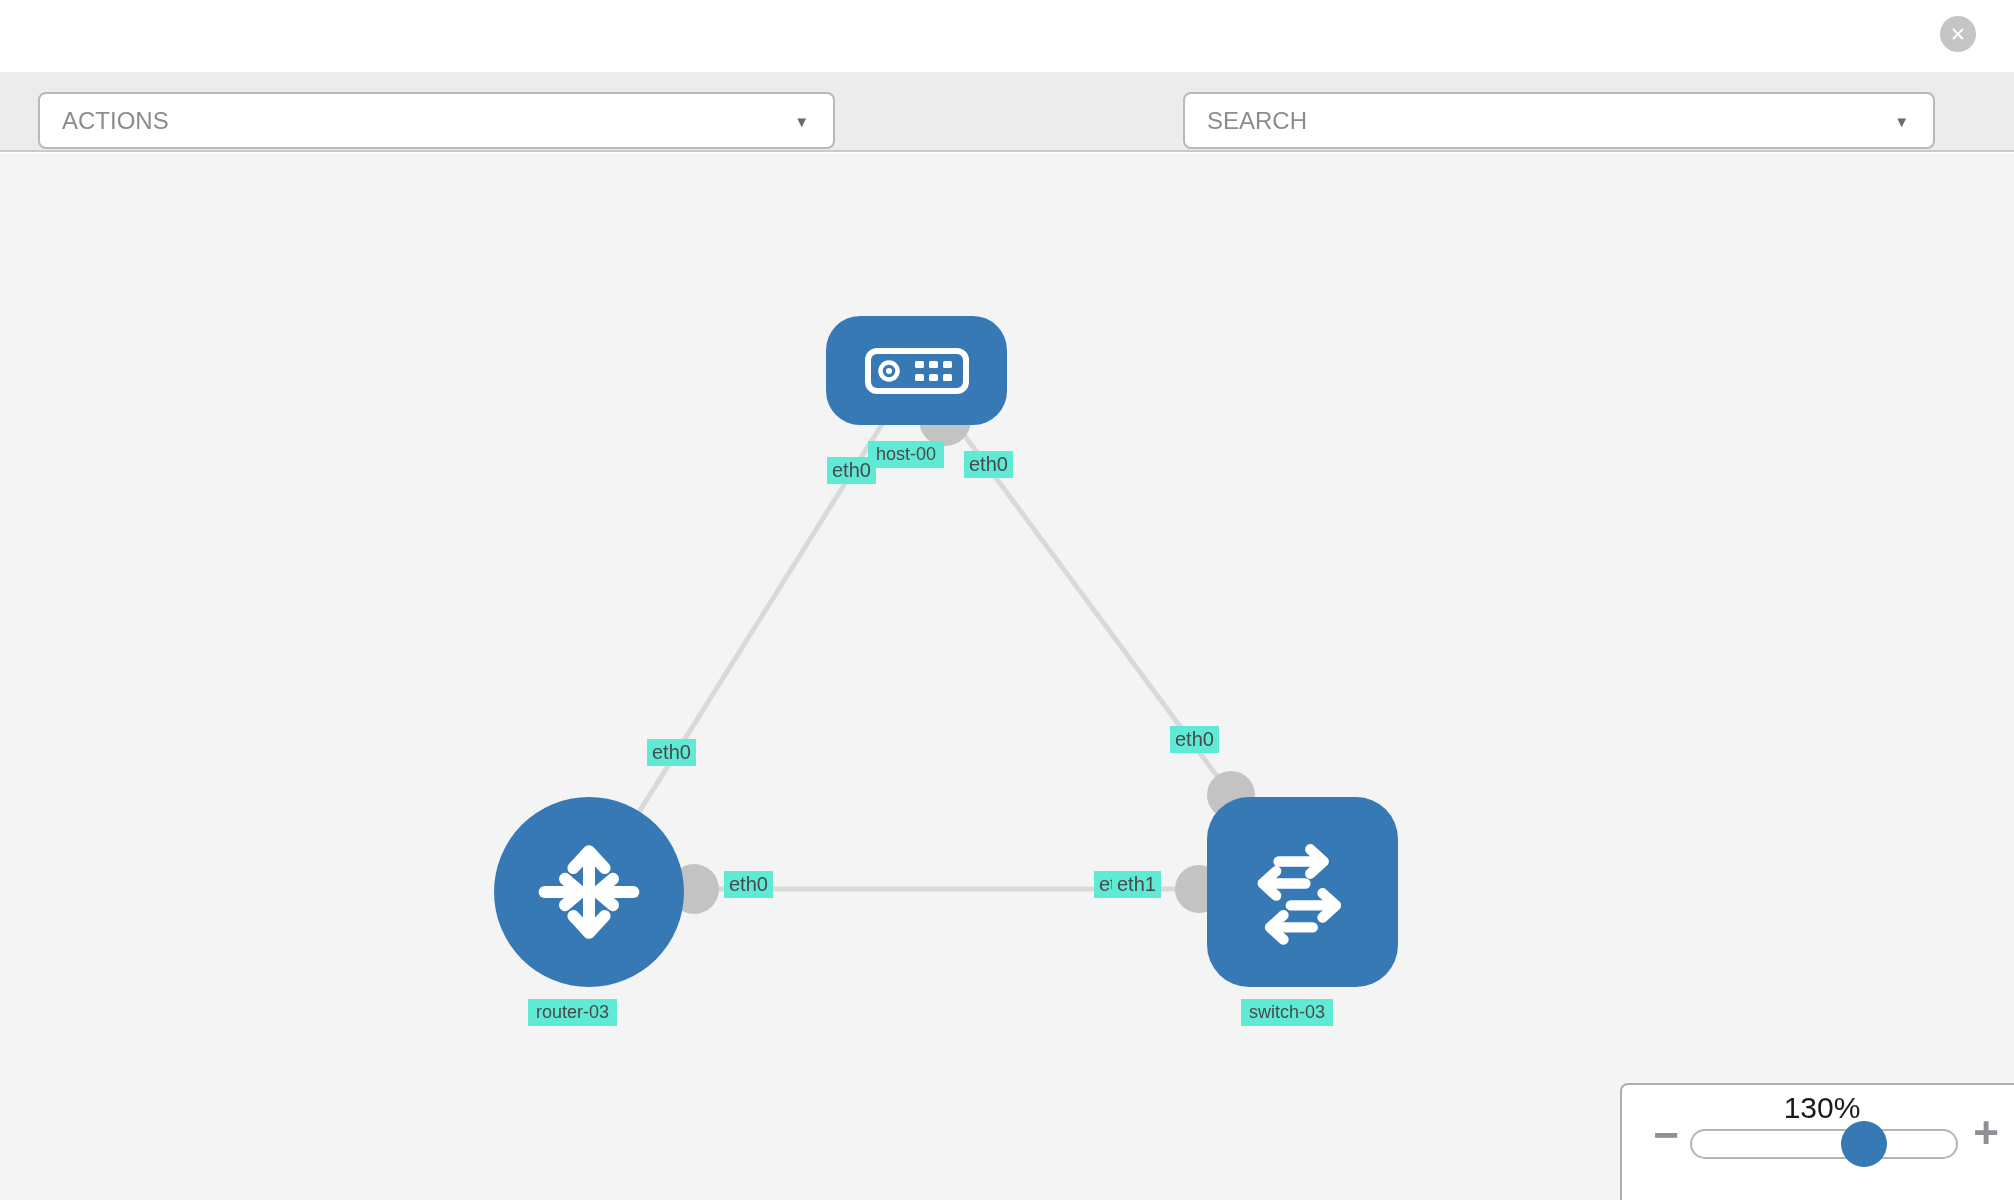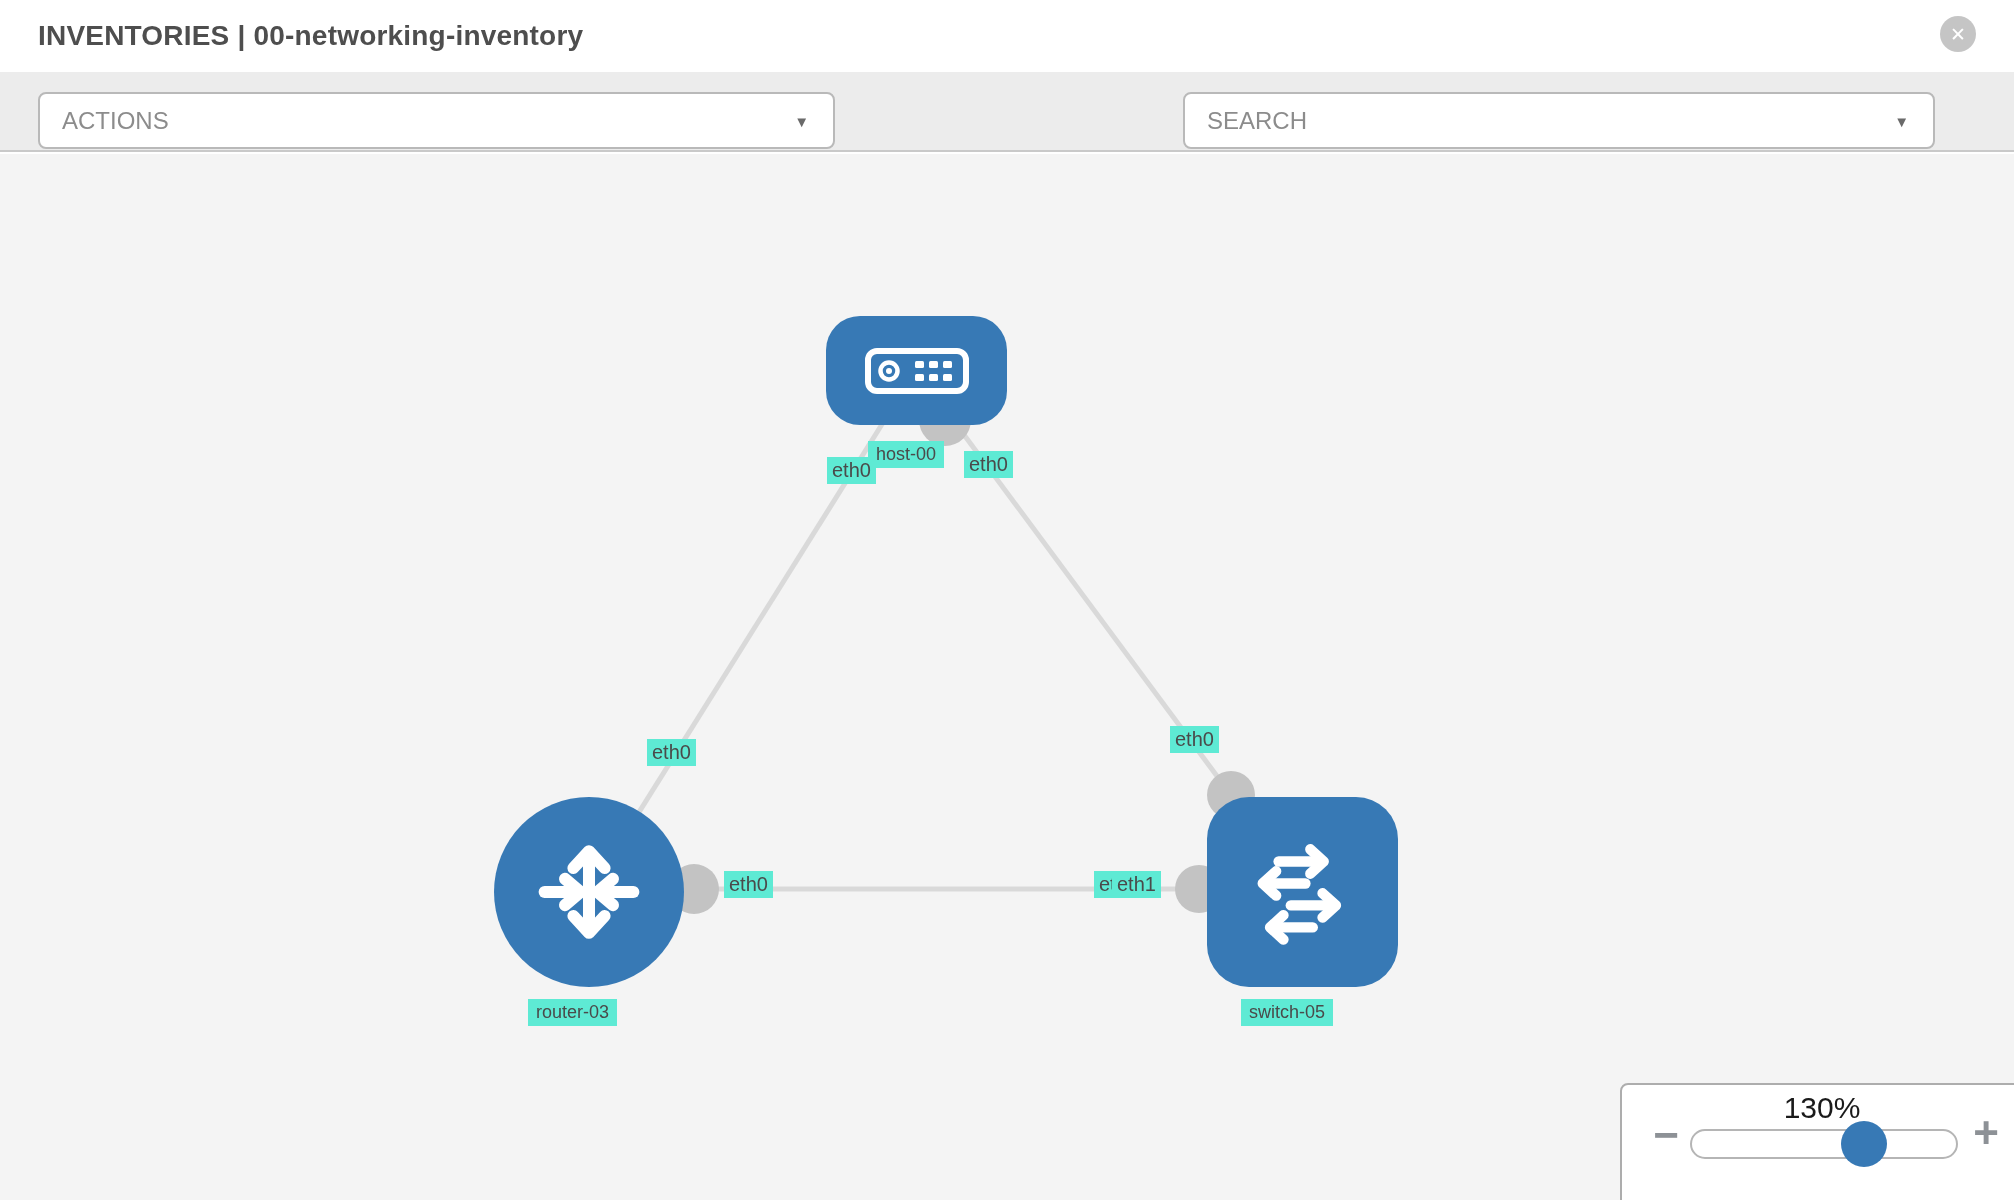--- a/index.html
+++ b/index.html
@@ -59,21 +59,20 @@
   .zoom-btn{position:absolute;width:44px;height:44px;display:flex;align-items:center;justify-content:center;font-size:44px;font-weight:700;color:#8d9196;cursor:pointer;line-height:1;}
   .zoom-minus{left:22px;top:28px;}
   .zoom-plus{left:342px;top:26px;}
   .zoom-track{position:absolute;left:68px;top:44px;width:268px;height:30px;background:#fff;border:2px solid #b5b5b5;border-radius:15px;cursor:pointer;}
   .zoom-knob{position:absolute;top:36px;width:46px;height:46px;border-radius:50%;background:var(--node-blue);cursor:grab;}
 </style>
 </head>
 <body>
 
 <div class="header">
-  <div class="page-title">INVENTORIES | 00-networking-inventory</div>
   <div class="close-btn">
     <span>✕</span>
   </div>
 </div>
 
 <div class="toolbar">
   <div class="select-box actions-box">
     <span>ACTIONS</span>
     <span class="caret">▼</span>
   </div>
@@ -155,21 +154,21 @@
         <path d="M40 61 H74"></path>
           <path d="M66 51 L77 61 L66 71"></path>
         <path d="M58 79 H26"></path>
           <path d="M34 69 L23 79 L34 89"></path>
       </g>
     </svg>
   </div>
 
   <div class="chip node-label lbl-host">host-00</div>
   <div class="chip node-label lbl-router">router-03</div>
-  <div class="chip node-label lbl-switch">switch-05</div>
+  <div class="chip node-label lbl-switch">switch-03</div>
 
   <div class="chip iface-label if-host-left">eth0</div>
   <div class="chip iface-label if-host-right">eth0</div>
   <div class="chip iface-label if-router-link">eth0</div>
   <div class="chip iface-label if-router-port">eth0</div>
   <div class="chip iface-label if-switch-link">eth0</div>
   <div class="chip iface-label if-switch-back">eth0</div>
   <div class="chip iface-label if-switch-front">eth1</div>
 </div>
 

